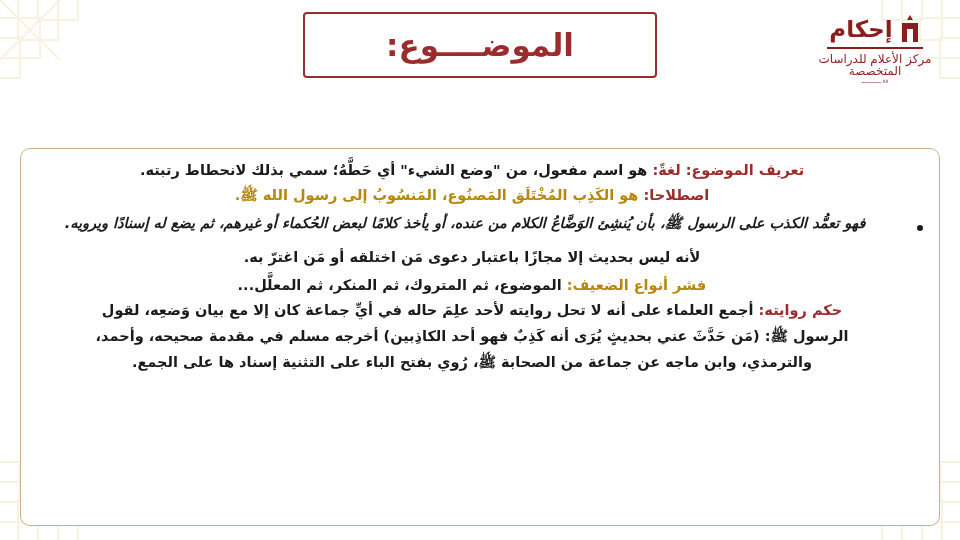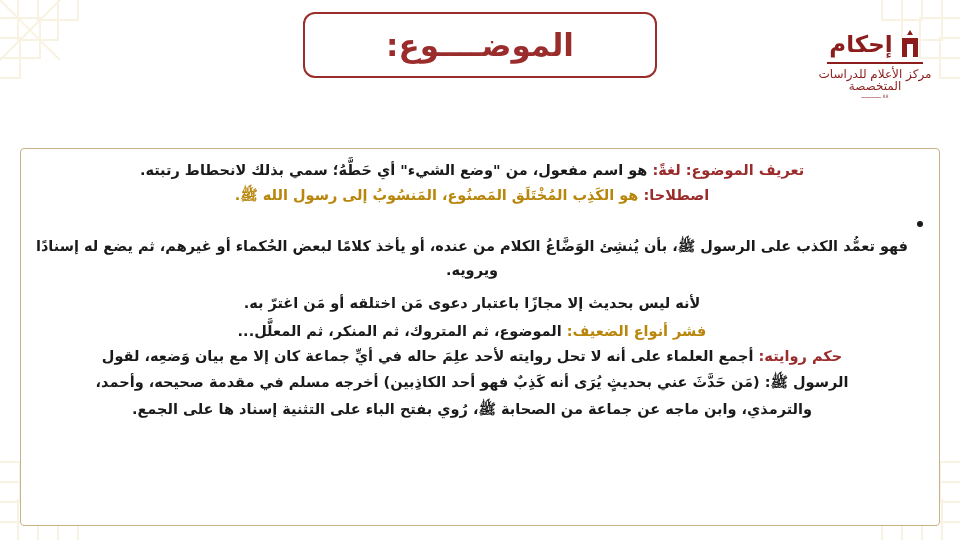--- a/index.html
+++ b/index.html
@@ -34,41 +34,40 @@
     height: 108px;
   }
   .title-box {
     position: absolute;
     top: 12px;
     left: 50%;
     transform: translateX(-50%);
     width: 350px;
     height: 62px;
     border: 2px solid #9b2c2c;
-    border-radius: 12px;
+    border-radius: 4px;
     background: #ffffff;
     display: flex;
     align-items: center;
     justify-content: center;
   }
   .title-box .title-text {
     color: #9b2c2c;
     font-size: 31px;
     font-weight: bold;
     letter-spacing: 0.5px;
   }
 
   .logo {
     position: absolute;
     top: 14px;
     right: 26px;
     width: 118px;
     text-align: center;
     line-height: 1;
-    margin-top: 15px;
   }
   .logo .logo-mark {
     display: flex;
     align-items: center;
     justify-content: center;
     gap: 6px;
   }
   .logo .logo-word {
     color: #8c1d1d;
     font-size: 23px;
@@ -94,44 +93,45 @@
   }
 
   
   .content-frame {
     position: absolute;
     top: 148px;
     left: 20px;
     right: 20px;
     bottom: 14px;
     border: 1.6px solid #c9b28a;
-    border-radius: 4px;
+    border-radius: 10px;
     background: #ffffff;
     padding: 10px 16px 6px 0;
     box-sizing: border-box;
   }
 
   .para {
     margin: 0 0 3px 0;
     font-size: 14.5px;
     line-height: 1.6;
     color: #1a1a1a;
     font-weight: bold;
     text-align: center;
   }
 
   .lbl-red   { color: #9b2c2c; }
   .lbl-gold  { color: #b8860b; }
 
   .bullet-block {
     display: flex;
-    flex-direction: column;
-    align-items: flex-start;
+    flex-direction: row;
+    align-items: center;
     gap: 8px;
     margin: 4px 0 4px 0;
+    font-style: italic;
   }
   .bullet-dot {
     flex: 0 0 auto;
     width: 6px;
     height: 6px;
     border-radius: 50%;
     background: #1a1a1a;
     margin-top: 9px;
   }
   .bullet-text {

